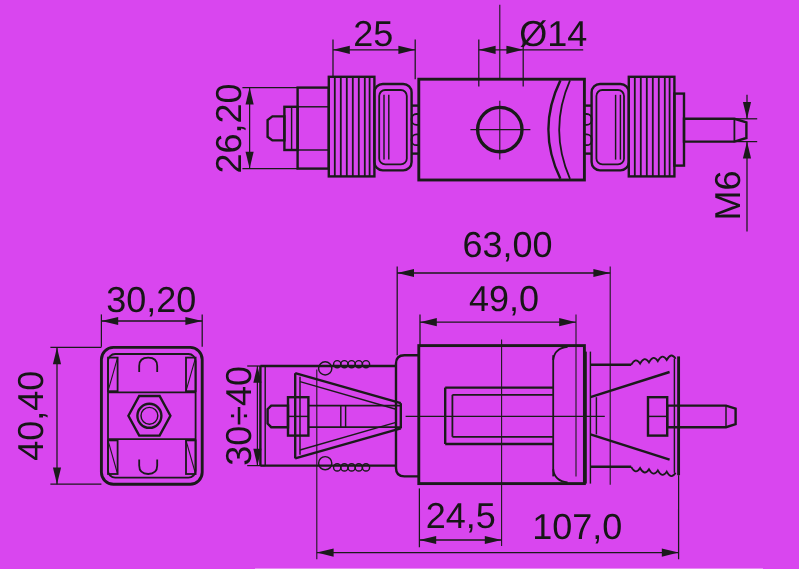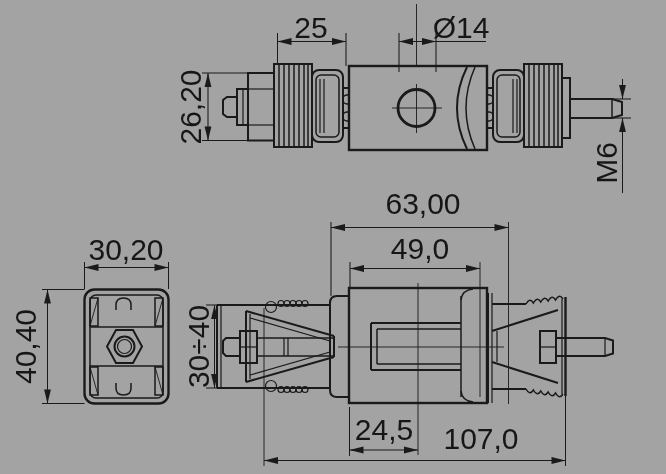--- a/index.html
+++ b/index.html
@@ -1,16 +1,16 @@
 <!DOCTYPE html>
 <html><head>
 <meta charset="utf-8">
 <style>
   html,body{margin:0;padding:0;background:#ffffff;}
-  .stage{width:666px;height:474px;background:#a3a3a3;overflow:hidden;}
+  .stage{width:666px;height:474px;background:#d946ef;overflow:hidden;}
   svg{display:block;}
   .ln{stroke:#1a1a1a;fill:none;stroke-linecap:butt;stroke-linejoin:miter;}
   .w25{stroke-width:2.4;}
   .w2{stroke-width:2;}
   .w16{stroke-width:1.5;}
   .w12{stroke-width:1.2;}
   .w1{stroke-width:1.05;}
   .thin{stroke-width:0.9;}
   .dimtxt{font-family:"Liberation Sans", sans-serif;font-size:30px;fill:#161616;}
 </style>

